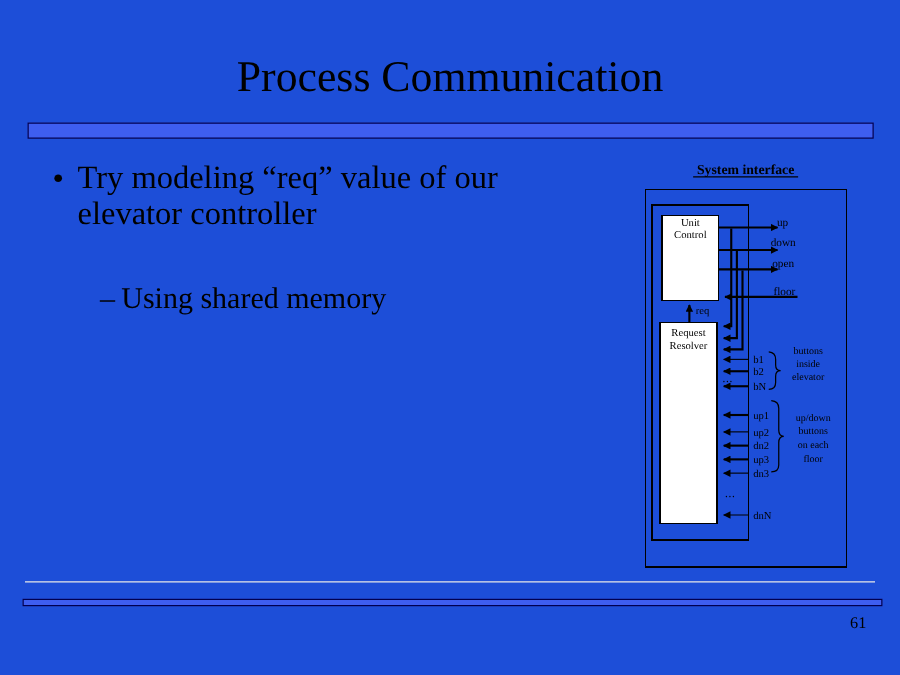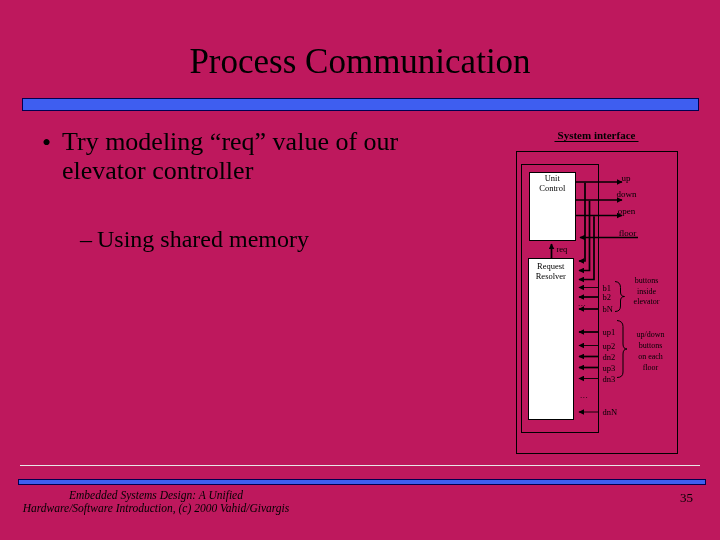--- a/index.html
+++ b/index.html
@@ -1,17 +1,17 @@
 <!DOCTYPE html>
 <html style="--accent: #3e5ef0; --accent-border: #000050;"><head>
 <meta charset="utf-8">
 <style>
   html,body { margin:0; padding:0; background:#fff; }
   .slide {
-    position:relative; width:720px; height:540px; background:#be185d;
+    position:relative; width:720px; height:540px; background:#1d4ed8;
     font-family:"Liberation Serif", serif; color:#000; overflow:hidden;
   }
   .title {
     position:absolute; left:0; top:42px; width:100%;
     text-align:center; font-size:35px; font-weight:normal; margin:0;
   }
   .bar { background:var(--accent,#3e5ef0); border:1.5px solid var(--accent-border,#000050); }
   .bar-top { position:absolute; left:22px; top:98px; width:675px; height:11px; }
   .bar-bottom { position:absolute; left:18px; top:479px; width:686px; height:4px; border-width:1px; }
   .hairline { position:absolute; left:20px; top:465px; width:680px; height:1px; background:#e8e8e8; }
@@ -127,20 +127,16 @@
     <path d="M117,195.5 Q123,196 123,201.5 L123,219 Q123,224 127,224 Q123,224 123,229 L123,247 Q123,252.5 117,252.5" fill="none" stroke="#000" stroke-width="1"></path>
     <text class="grouplab" x="150.5" y="211.5" text-anchor="middle">up/down</text>
     <text class="grouplab" x="150.5" y="222.5" text-anchor="middle">buttons</text>
     <text class="grouplab" x="150.5" y="233.5" text-anchor="middle">on each</text>
     <text class="grouplab" x="150.5" y="244.5" text-anchor="middle">floor</text>
   </svg>
 
   <div class="hairline"></div>
   <div class="bar bar-bottom"></div>
 
-  <div class="footer">
-    <div>Embedded Systems Design: A Unified</div>
-    <div>Hardware/Software Introduction, (c) 2000 Vahid/Givargis</div>
-  </div>
 
-  <div class="page-number">35</div>
+  <div class="page-number">61</div>
 
 </div>
 
 </body></html>

